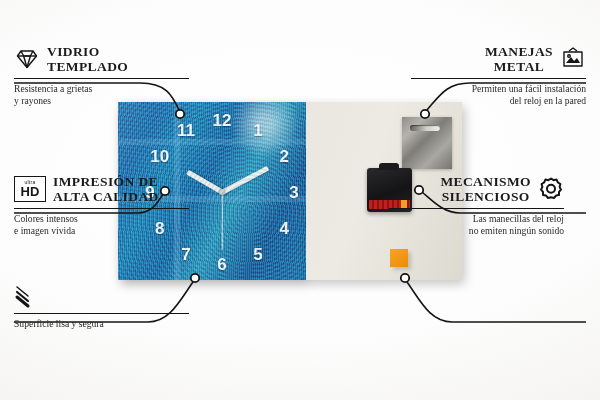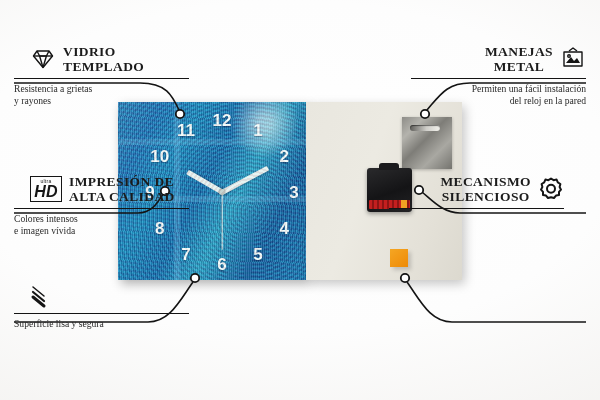--- a/index.html
+++ b/index.html
@@ -83,41 +83,41 @@
   .mech-label::after{
     content:"";position:absolute;right:3px;top:0;width:6px;height:9px;background:#f0a023;
   }
   .foam{
     position:absolute;left:390px;top:249px;width:18px;height:18px;
     background:linear-gradient(140deg,#f5a623,#ee8a06);
     box-shadow:3px 3px 4px rgba(0,0,0,.16);
   }
   
   .feat{position:absolute;}
-  .feat .head{display:flex;align-items:center;gap:7px;margin-left:16px;}
+  .feat .head{display:flex;align-items:center;gap:7px;}
   .feat.right .head{justify-content:flex-end;}
   .title{
     font-weight:700;font-size:13.5px;line-height:15px;letter-spacing:.4px;
     color:#1b1b1b;text-transform:uppercase;white-space:pre-line;
   }
   .feat.right .title{text-align:center;}
   .rule{height:1px;background:#141414;margin:4px 0 4px 0;}
   .desc{
     font-size:9.6px;line-height:12px;color:#2a2a2a;white-space:pre-line;
   }
   .feat.right .desc{text-align:right;}
   .ic{width:26px;height:26px;flex:0 0 26px;}
   .ic svg{display:block;width:26px;height:26px;}
   .hdbox{
     width:30px;height:24px;border:1.6px solid #151515;flex:0 0 30px;
     display:flex;flex-direction:column;align-items:center;justify-content:center;
     font-family:"Liberation Sans",sans-serif;color:#151515;line-height:1;
   }
   .hdbox .u{font-size:5px;letter-spacing:.3px;}
-  .hdbox .h{font-size:16px;font-weight:700;letter-spacing:.2px;font-style:italic;}
+  .hdbox .h{font-size:13px;font-weight:700;letter-spacing:.2px;}
   svg.lines{position:absolute;left:0;top:0;width:600px;height:400px;pointer-events:none;}
 </style>
 </head>
 <body>
 
 <div id="stage">
 
   <div class="photo">
     <div class="panel-left" id="clockface">
         <span class="num" style="left: 104px; top: 18px;">12</span>
@@ -248,16 +248,18 @@
       <span class="ic">
         <svg viewBox="0 0 26 26">
             <g fill="none" stroke="#151515" stroke-width="2" stroke-linejoin="round">
           <path d="M13 2.5 L15.6 4.2 L18.6 3.6 L19.8 6.4 L22.4 8 L21.6 11 L23 13.6 L21 15.8 L21 19 L18 19.6 L16 22 L13 21.2 L10 22 L8 19.6 L5 19 L5 15.8 L3 13.6 L4.4 11 L3.6 8 L6.2 6.4 L7.4 3.6 L10.4 4.2 Z"></path>
           <circle cx="13" cy="12.8" r="4"></circle>
         </g>
           </svg>
       </span>
     </div>
     <div class="rule"></div>
+    <div class="desc">Las manecillas del reloj
+no emiten ningún sonido</div>
   </div>
 
 
 </div>
 
 </body></html>

